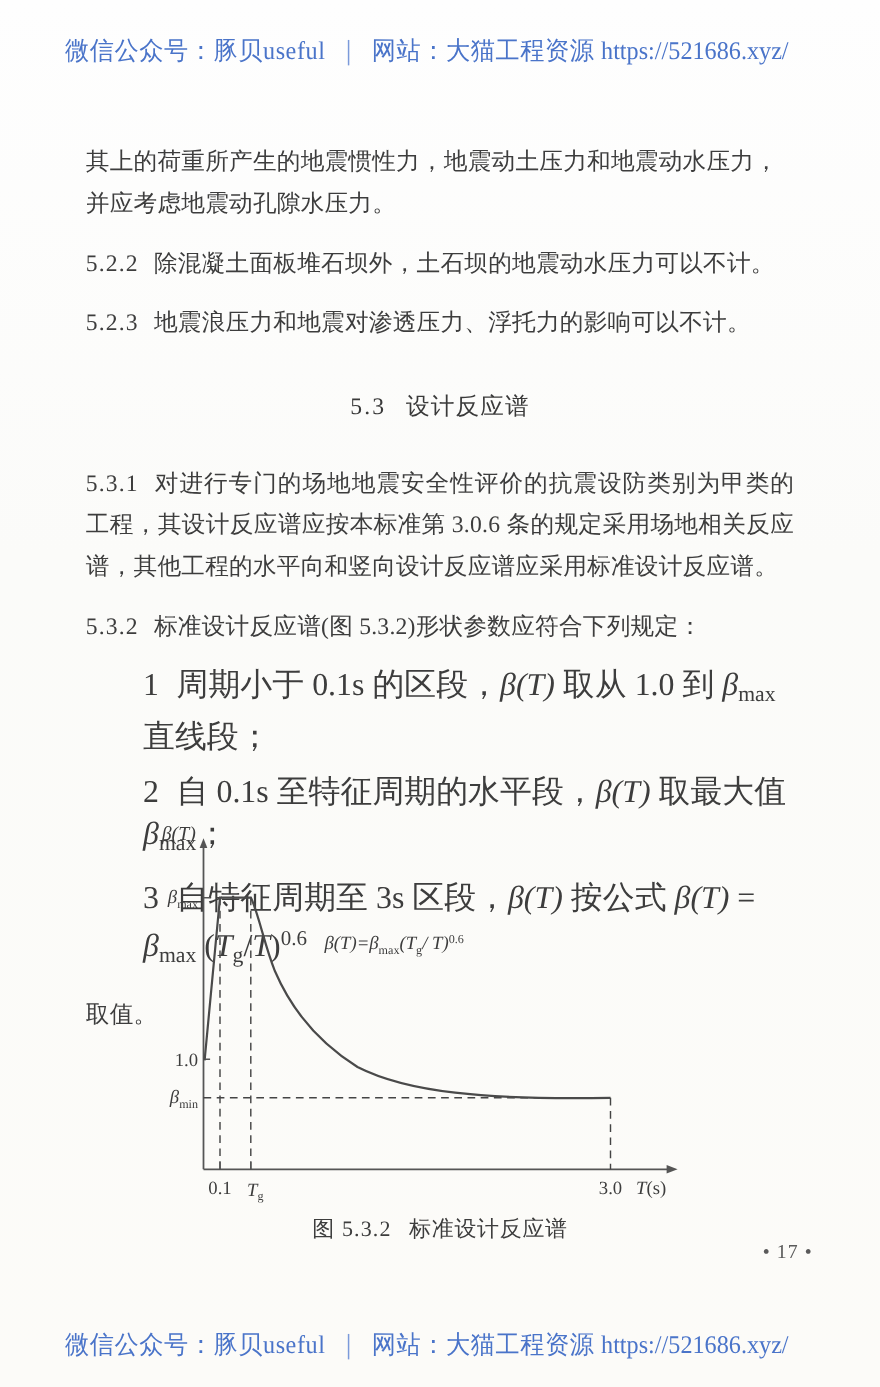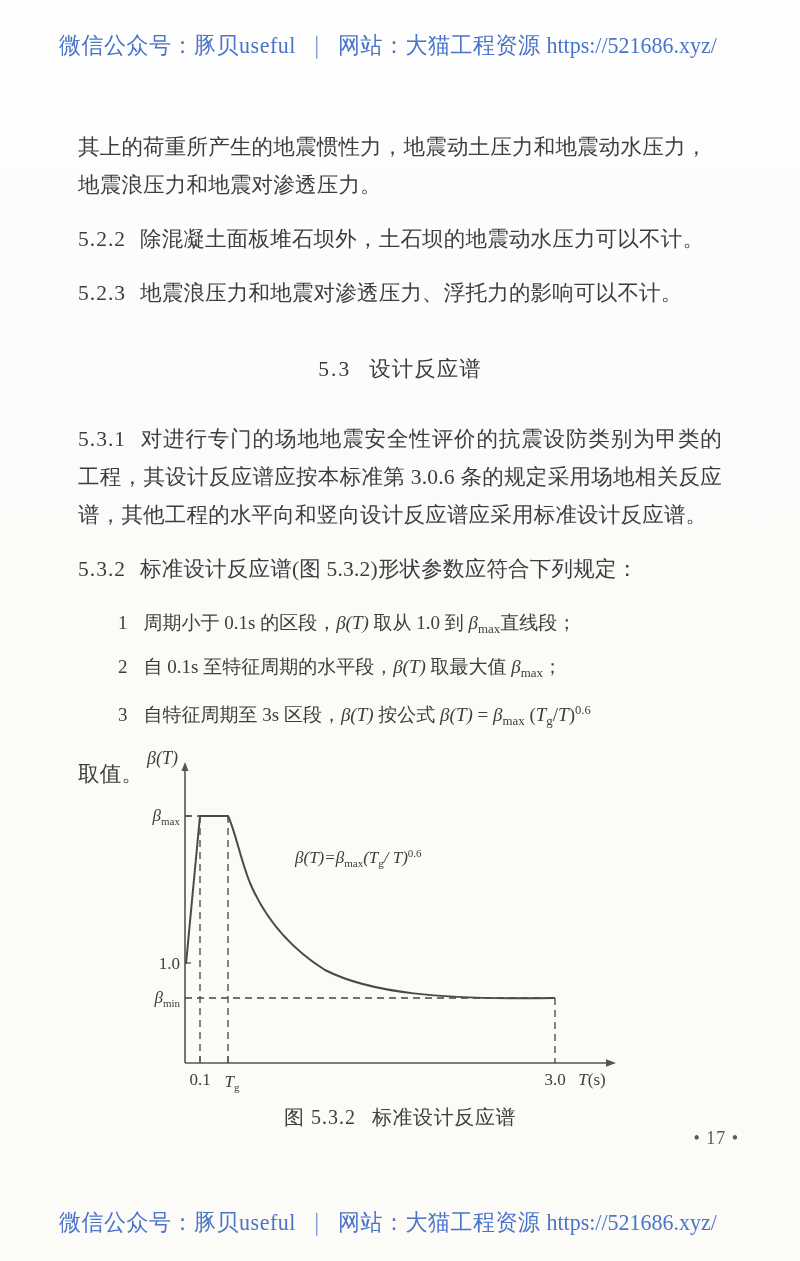--- a/index.html
+++ b/index.html
@@ -65,22 +65,22 @@
     letter-spacing: 0.2px;
     text-align: justify;
     color: #3d3d3d;
     font-family: "Liberation Serif", "DejaVu Serif", serif;
   }
   .clause-num {
     letter-spacing: 1px;
     margin-right: 14px;
   }
   .list-item {
-    margin: 0;
-    font-size: 19px;
+    margin: 12px;
+    font-size: 29px;
     line-height: 38px;
     color: #3d3d3d;
     padding-left: 56px;
   }
   .list-item .ln { margin-right: 16px; }
   .sec-head {
     margin: 0;
     font-size: 21.5px;
     line-height: 38px;
     text-align: center;
@@ -139,21 +139,21 @@
     <span class="wm-inner">
       <span>微信公众号：豚贝useful</span><span class="wm-sep">｜</span><span>网站：大猫工程资源</span>
       <span class="wm-url">https://521686.xyz/</span>
     </span>
   </div>
 
   <div class="content">
 
     <p class="body">
       <span>其上的荷重所产生的地震惯性力，地震动土压力和地震动水压力，</span><br>
-      <span>地震浪压力和地震对渗透压力。</span>
+      <span>并应考虑地震动孔隙水压力。</span>
     </p>
 
     <p class="body">
       <span class="clause-num">5.2.2</span><span>除混凝土面板堆石坝外，土石坝的地震动水压力可以不计。</span>
     </p>
 
     <p class="body">
       <span class="clause-num">5.2.3</span><span>地震浪压力和地震对渗透压力、浮托力的影响可以不计。</span>
     </p>
 

